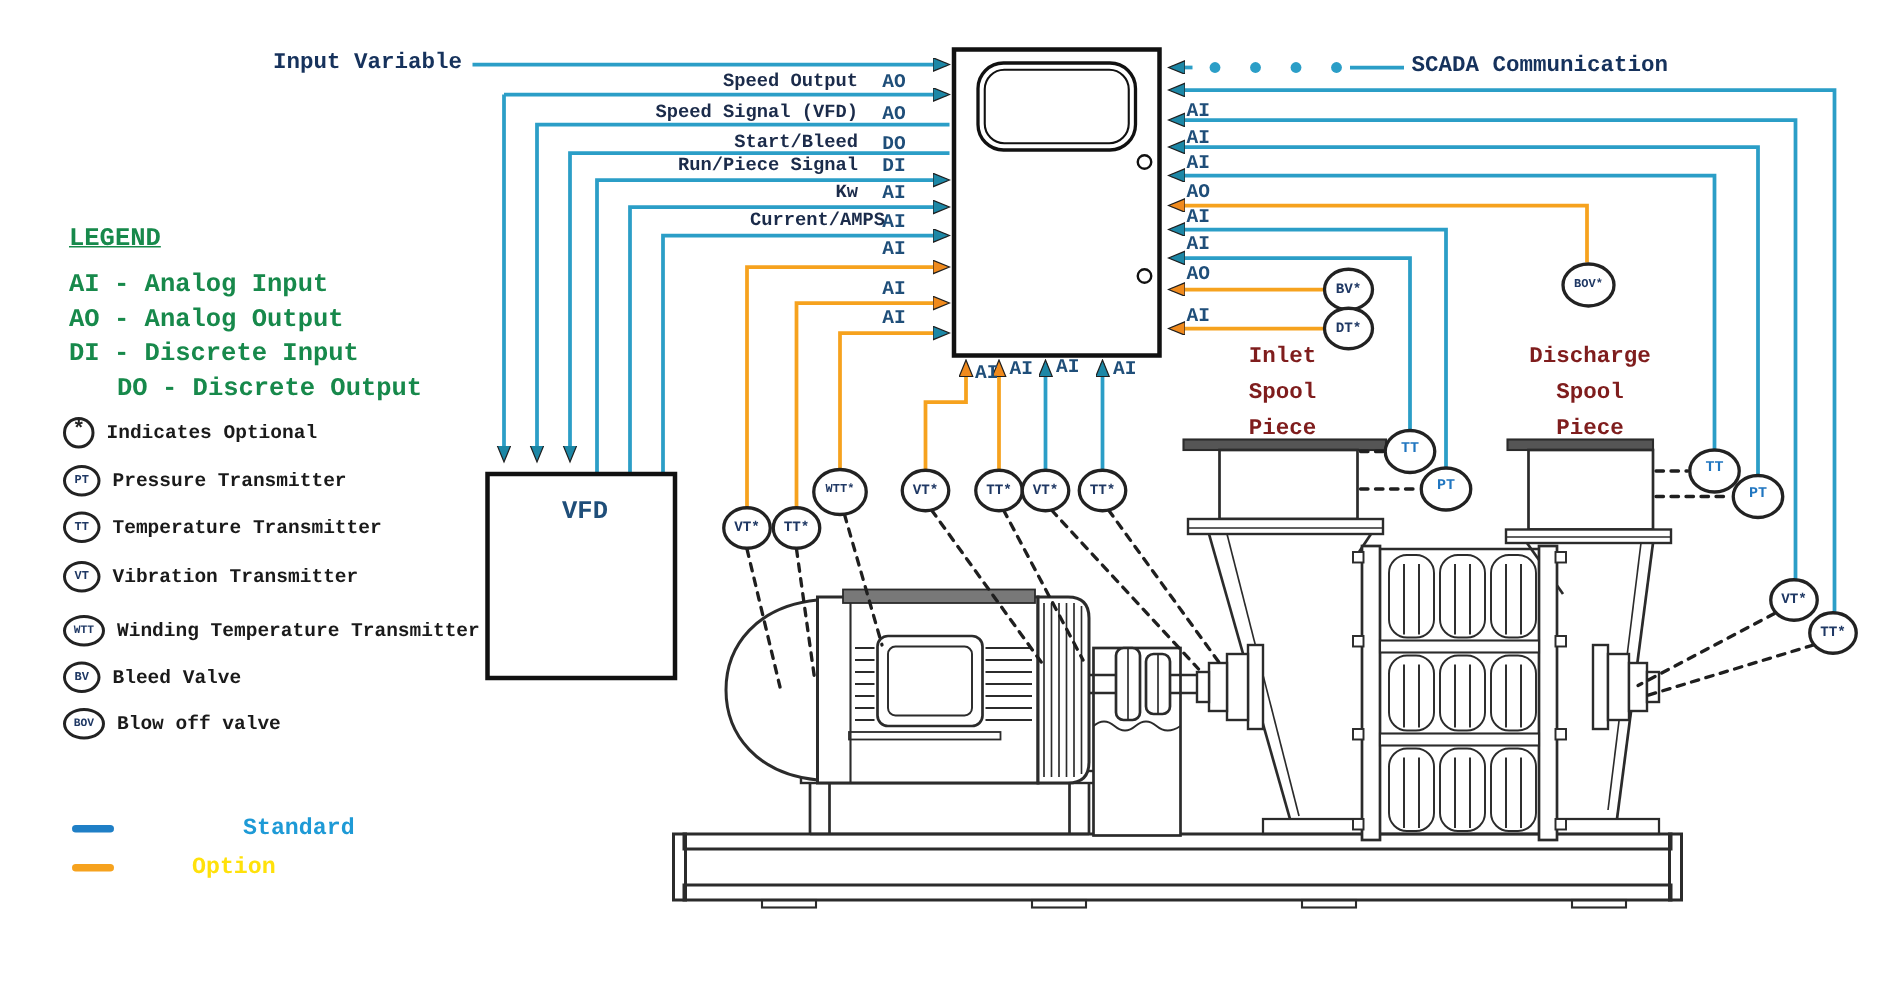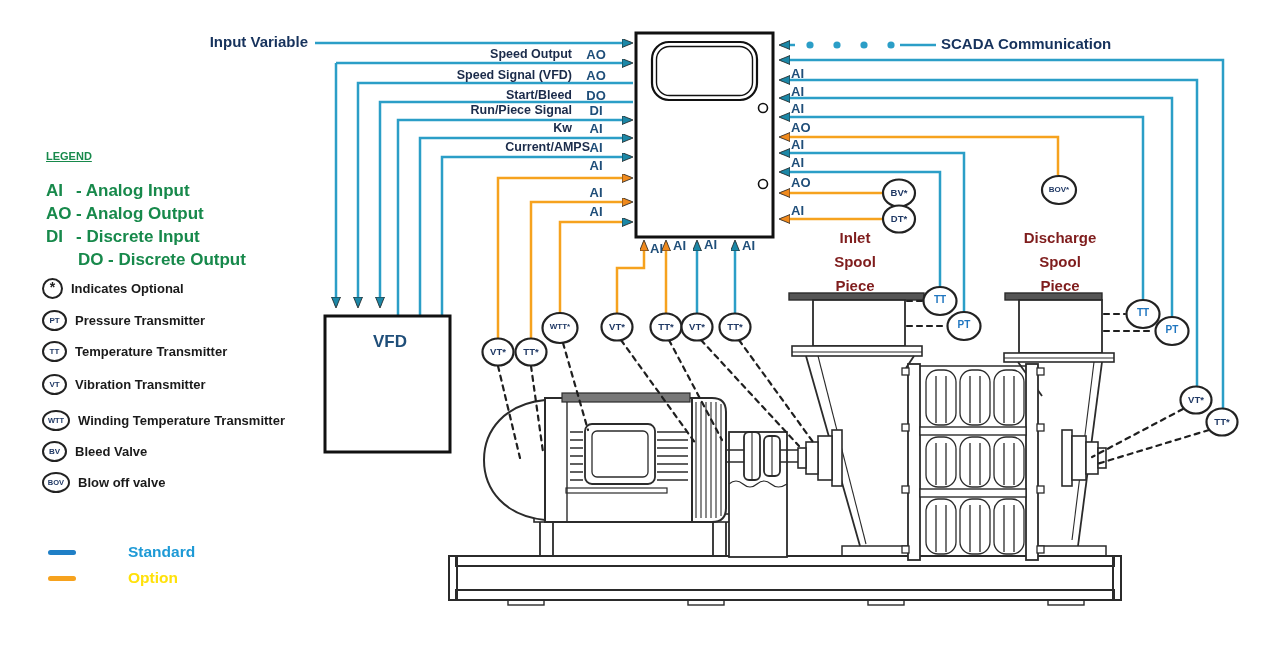--- a/index.html
+++ b/index.html
@@ -1,30 +1,30 @@
 <!DOCTYPE html>
 <html><head>
 <meta charset="utf-8">
 <style>
   html,body{margin:0;padding:0;background:#fff;}
   #stage{position:relative;width:1262px;height:658px;background:#ffffff;overflow:hidden;
-         font-family:Liberation Sans, sans-serif;}
+         font-family:Liberation Mono, monospace;}
   #art{position:absolute;left:0;top:0;}
   .lbl{position:absolute;font-weight:bold;color:#1B2B4A;font-size:12.5px;white-space:nowrap;line-height:1.1;}
   .big{font-size:15px;color:#16325C;}
   .type{position:absolute;font-weight:bold;color:#1F4E79;font-size:13px;width:32px;text-align:center;white-space:nowrap;}
   .rtype{position:absolute;font-weight:bold;color:#1F4E79;font-size:13px;white-space:nowrap;}
   .rname{position:absolute;font-weight:bold;color:#1B2B4A;font-size:12.5px;white-space:nowrap;text-align:right;}
   .cl{position:absolute;width:44px;text-align:center;font-weight:bold;font-size:9.5px;color:#1F3864;letter-spacing:0;}
   .cl.blue{color:#2076C0;font-size:10px;}
   .cl.small{font-size:8px;}
   .spool{position:absolute;text-align:center;font-weight:bold;font-size:15px;color:#7f1d1d;line-height:24px;}
   .vfdlbl{position:absolute;font-weight:bold;font-size:17px;color:#1F4E79;width:60px;text-align:center;}
   
-  .lg-title{position:absolute;font-weight:bold;font-size:11px;color:#17894B;text-decoration:underline;}
+  .lg-title{position:absolute;font-weight:bold;font-size:17px;color:#17894B;text-decoration:underline;}
   .lg-ab{position:absolute;font-weight:bold;font-size:17px;color:#17894B;white-space:nowrap;}
   .lg-ab .code{display:inline-block;width:30px;}
   .lg-row{position:absolute;display:flex;align-items:center;gap:8px;white-space:nowrap;}
   .lg-row .txt{font-weight:bold;font-size:13px;color:#1a1a1a;}
   .lgc{box-sizing:border-box;flex:0 0 auto;border:2.2px solid #222;border-radius:50%;
        display:flex;align-items:center;justify-content:center;
        font-weight:bold;font-size:8px;color:#1F3864;width:25px;height:21px;background:#fff;}
   .lgc.star{width:21px;font-size:14px;color:#222;padding-bottom:4px;}
   .lgc.wide{width:28px;font-size:7.5px;}
   .lt-row{position:absolute;display:flex;align-items:center;}
@@ -350,21 +350,21 @@
 </div>
 <div class="lg-row" style="left:42px;top:441px;">
   <span class="lgc">BV</span>
   <span class="txt">Bleed Valve</span>
 </div>
 <div class="lg-row" style="left:42px;top:472px;">
   <span class="lgc wide">BOV</span>
   <span class="txt">Blow off valve</span>
 </div>
 
-<div class="lt-row" style="left:48px;top:543px;">
+<div class="lt-row" style="left:48px;top:543px;gap:34px;">
   <span class="lt-dash" style="background:#1F7FC6;"></span>
   <span class="lt-txt" style="color:#1E9AD6;">Standard</span>
 </div>
 <div class="lt-row" style="left:48px;top:569px;">
   <span class="lt-dash" style="background:#F6A21E;"></span>
   <span class="lt-txt" style="color:#FFE10A;">Option</span>
 </div>
 
 </div>
 

